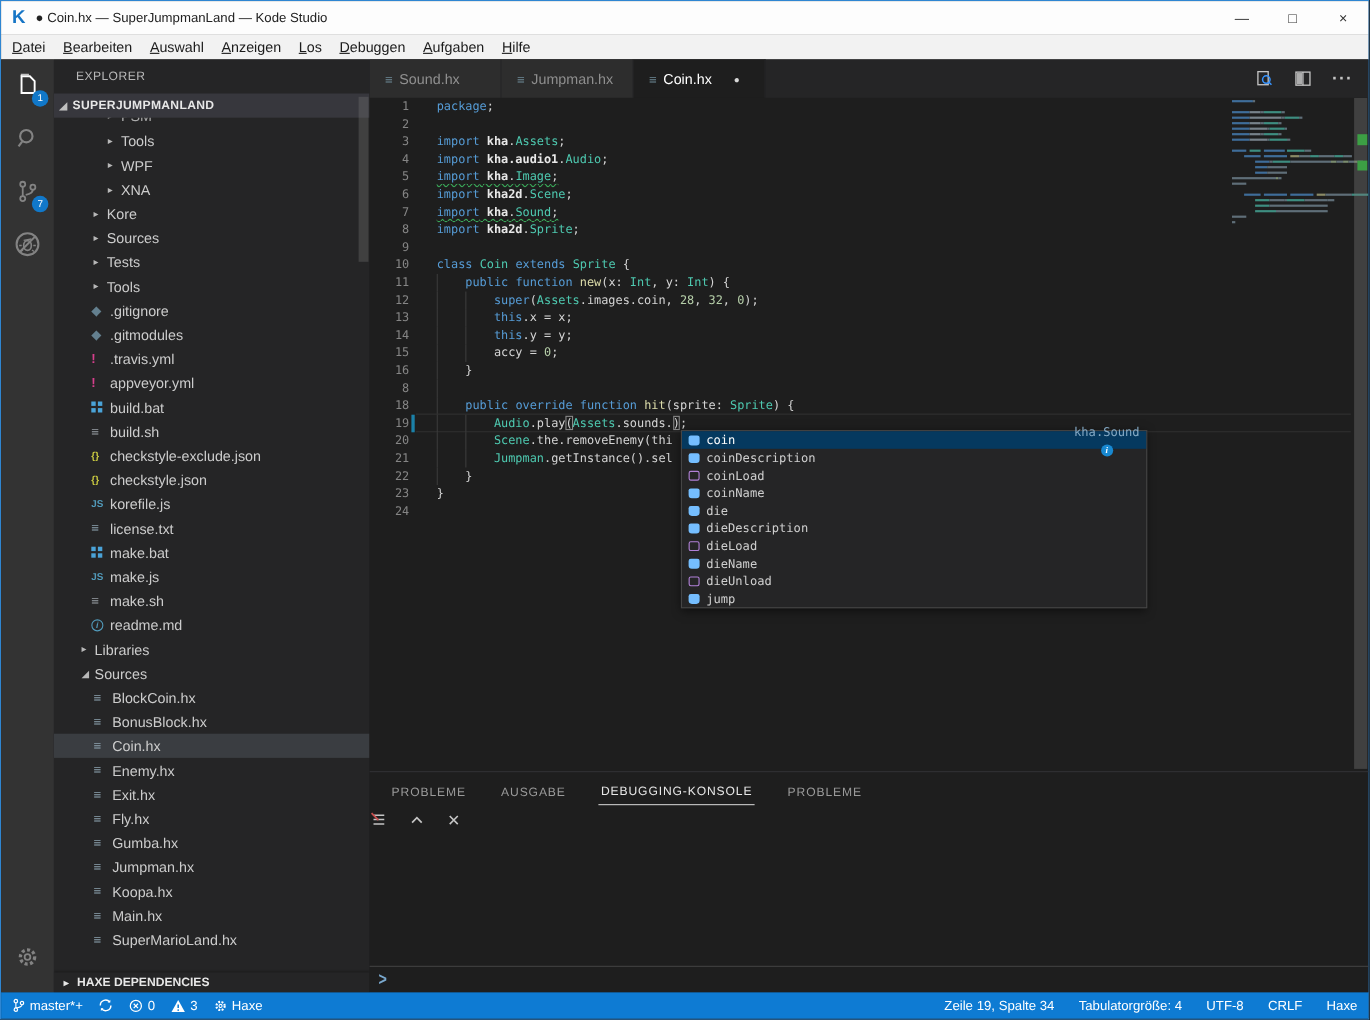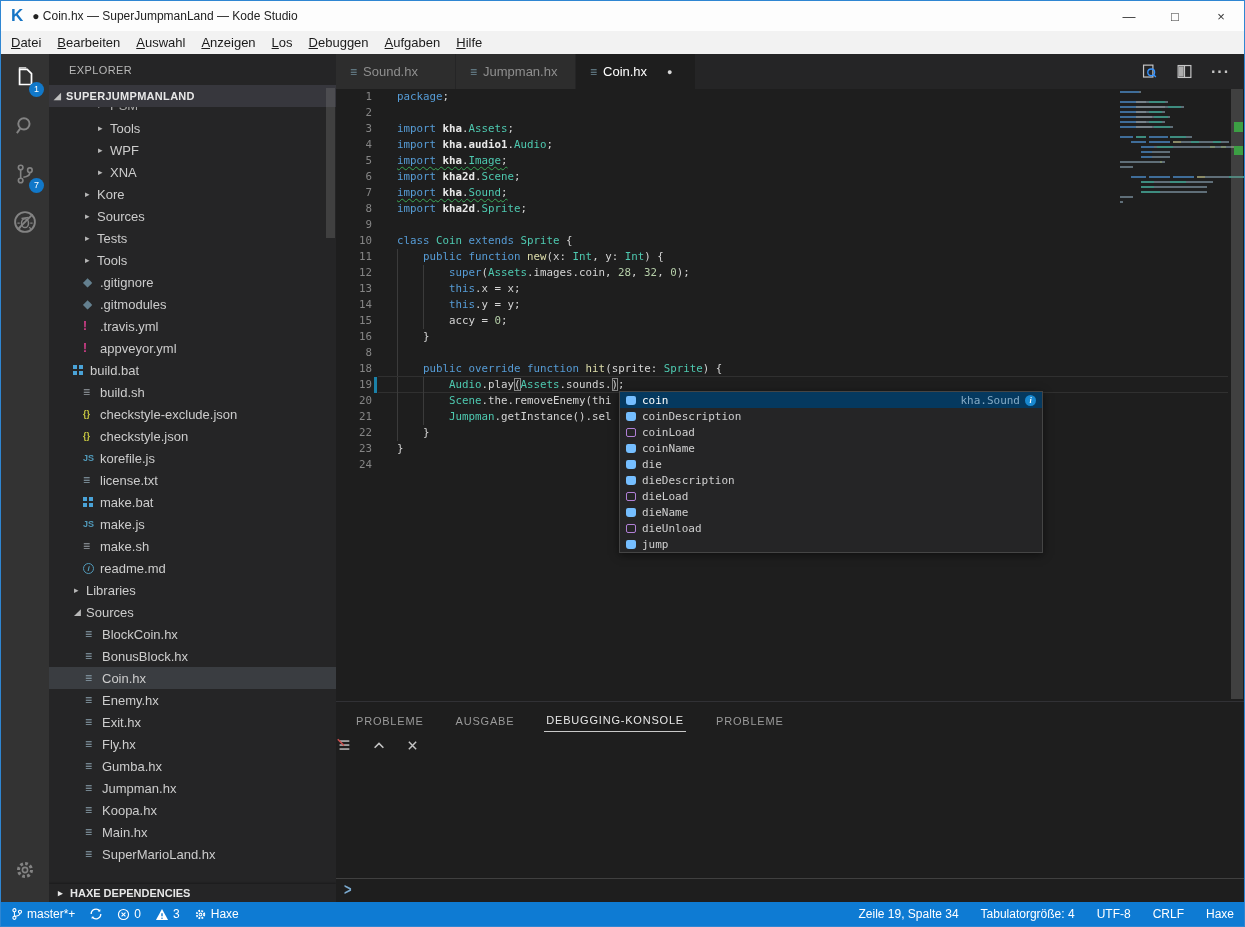--- a/index.html
+++ b/index.html
@@ -102,21 +102,21 @@
 
   
   .suggest { position:absolute; left:283px; top:302px; width:424px; background:#252526;
              border:1px solid #454545; box-shadow:0 2px 8px rgba(0,0,0,.5); }
   .sug-row { height:16px; display:flex; align-items:center; padding:0 6px 0 4px;
              font:11px "DejaVu Sans Mono", monospace; color:#cfcfcf; }
   .sug-row.sel { background:#05395f; color:#ffffff; }
   .sug-icon { width:10px; height:9px; margin:0 6px 0 2px; flex:none; }
   .sug-icon.field { background:#75beff; border-radius:2px 2px 3px 3px; }
   .sug-icon.method { border:1px solid #b180d7; border-radius:2px; background:transparent; }
-  .sug-detail { margin-left:auto; display:flex; align-items:center; gap:5px; color:#85aac5; }
+  .sug-detail { margin-left:auto; display:flex; align-items:center; gap:5px; color:#85aac5;flex-direction:column; }
   .sug-info { width:11px; height:11px; border-radius:50%; background:#1888d0; color:#fff;
               font:italic bold 8px/11px "Liberation Serif", serif; text-align:center; }
 
   
   .panel { height:201px; flex:none; background:#1e1e1e; border-top:1px solid #313135;
            position:relative; }
   .panel-tabs { height:36px; display:flex; align-items:center; padding-left:18px; gap:28px; }
   .ptab { font-size:11px; letter-spacing:0.8px; color:#9a9a9a; padding:6px 2px 5px 2px; }
   .ptab.active { color:#e7e7e7; border-bottom:1px solid #c9c9c9; }
   .panel-actions { margin-left:auto; display:flex; align-items:center; gap:20px; padding-right:16px;
@@ -259,21 +259,21 @@
               <span class="bold" style="color: rgb(214, 63, 140);">!</span>
             </span>
             <span>.travis.yml</span>
           </div>
           <div class="tree-row" style="padding-left: 34px;">
             <span class="t-icon">
               <span class="bold" style="color: rgb(214, 63, 140);">!</span>
             </span>
             <span>appveyor.yml</span>
           </div>
-          <div class="tree-row" style="padding-left: 24px;">
+          <div class="tree-row" style="padding-left: 34px;">
             <span class="t-icon">
               <span class="icon-win" style="color: rgb(74, 163, 216);"></span>
             </span>
             <span>build.bat</span>
           </div>
           <div class="tree-row" style="padding-left: 34px;">
             <span class="t-icon">
               <span class="" style="color: rgb(154, 160, 166);">≡</span>
             </span>
             <span>build.sh</span>

